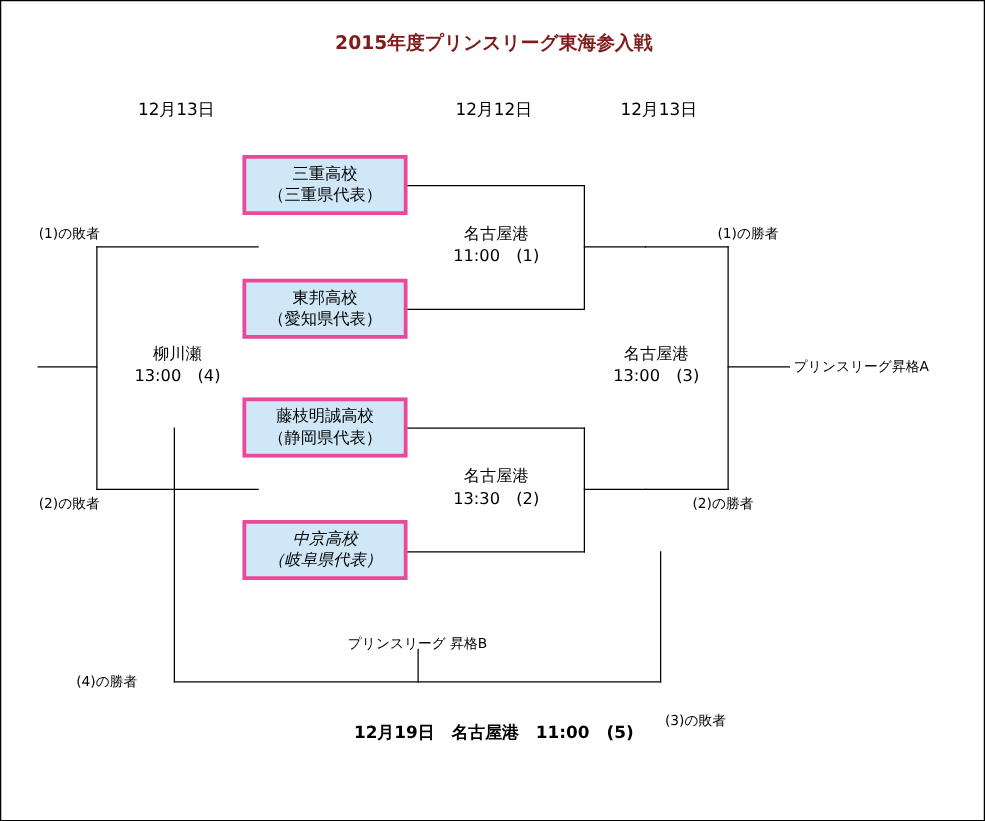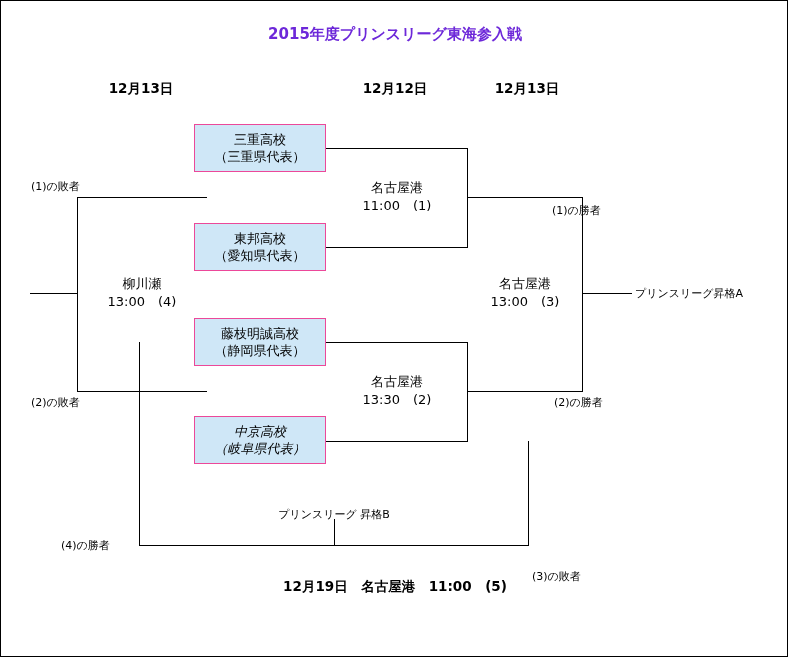--- a/index.html
+++ b/index.html
@@ -24,34 +24,34 @@
     white-space: nowrap;
     color: #000000;
     font-size: 11px;
     line-height: 15px;
   }
   .center {
     text-align: center;
     transform: translateX(-50%);
   }
   #title {
-    color: #6d28d9;
+    color: #7f1d1d;
     font-weight: bold;
     font-size: 15px;
     left: 394px;
     top: 26px;
   }
   .date-hd {
-    font-weight: bold;
+    font-weight: normal;
     font-size: 13.5px;
   }
   .team-box {
     position: absolute;
     background: #cfe7f7;
-    border: 1px solid #ec4899;
+    border: 3px solid #ec4899;
     box-sizing: border-box;
     width: 132px;
     height: 48px;
     display: flex;
     flex-direction: column;
     align-items: center;
     justify-content: center;
     font-size: 13px;
     line-height: 17px;
     color: #000000;
@@ -141,21 +141,21 @@
   </div>
 
   <div class="ln v" style="left:138px; top:341px; height:204px;"></div>
   <div class="ln v" style="left:527px; top:440px; height:105px;"></div>
   <div class="ln h" style="left:138px; top:544px; width:390px;"></div>
   <div class="ln v" style="left:333px; top:518px; height:27px;"></div>
   <div class="txt center" style="left:333px; top:506px;">プリンスリーグ 昇格B</div>
 
   <div class="txt" style="left:30px; top:178px;">(1)の敗者</div>
   <div class="txt" style="left:30px; top:394px;">(2)の敗者</div>
-  <div class="txt" style="left:551px; top:178px;margin-top:24px;">(1)の勝者</div>
+  <div class="txt" style="left:573px; top:178px;">(1)の勝者</div>
   <div class="txt" style="left:553px; top:394px;">(2)の勝者</div>
   <div class="txt" style="left:60px; top:537px;">(4)の勝者</div>
   <div class="txt" style="left:531px; top:568px;">(3)の敗者</div>
 
   <div class="txt" style="left:634px; top:285px;">プリンスリーグ昇格A</div>
 
   <div class="txt center note-bold" style="left:394px; top:578px;">12月19日　名古屋港　11:00　(5)</div>
 
 </div>
 

